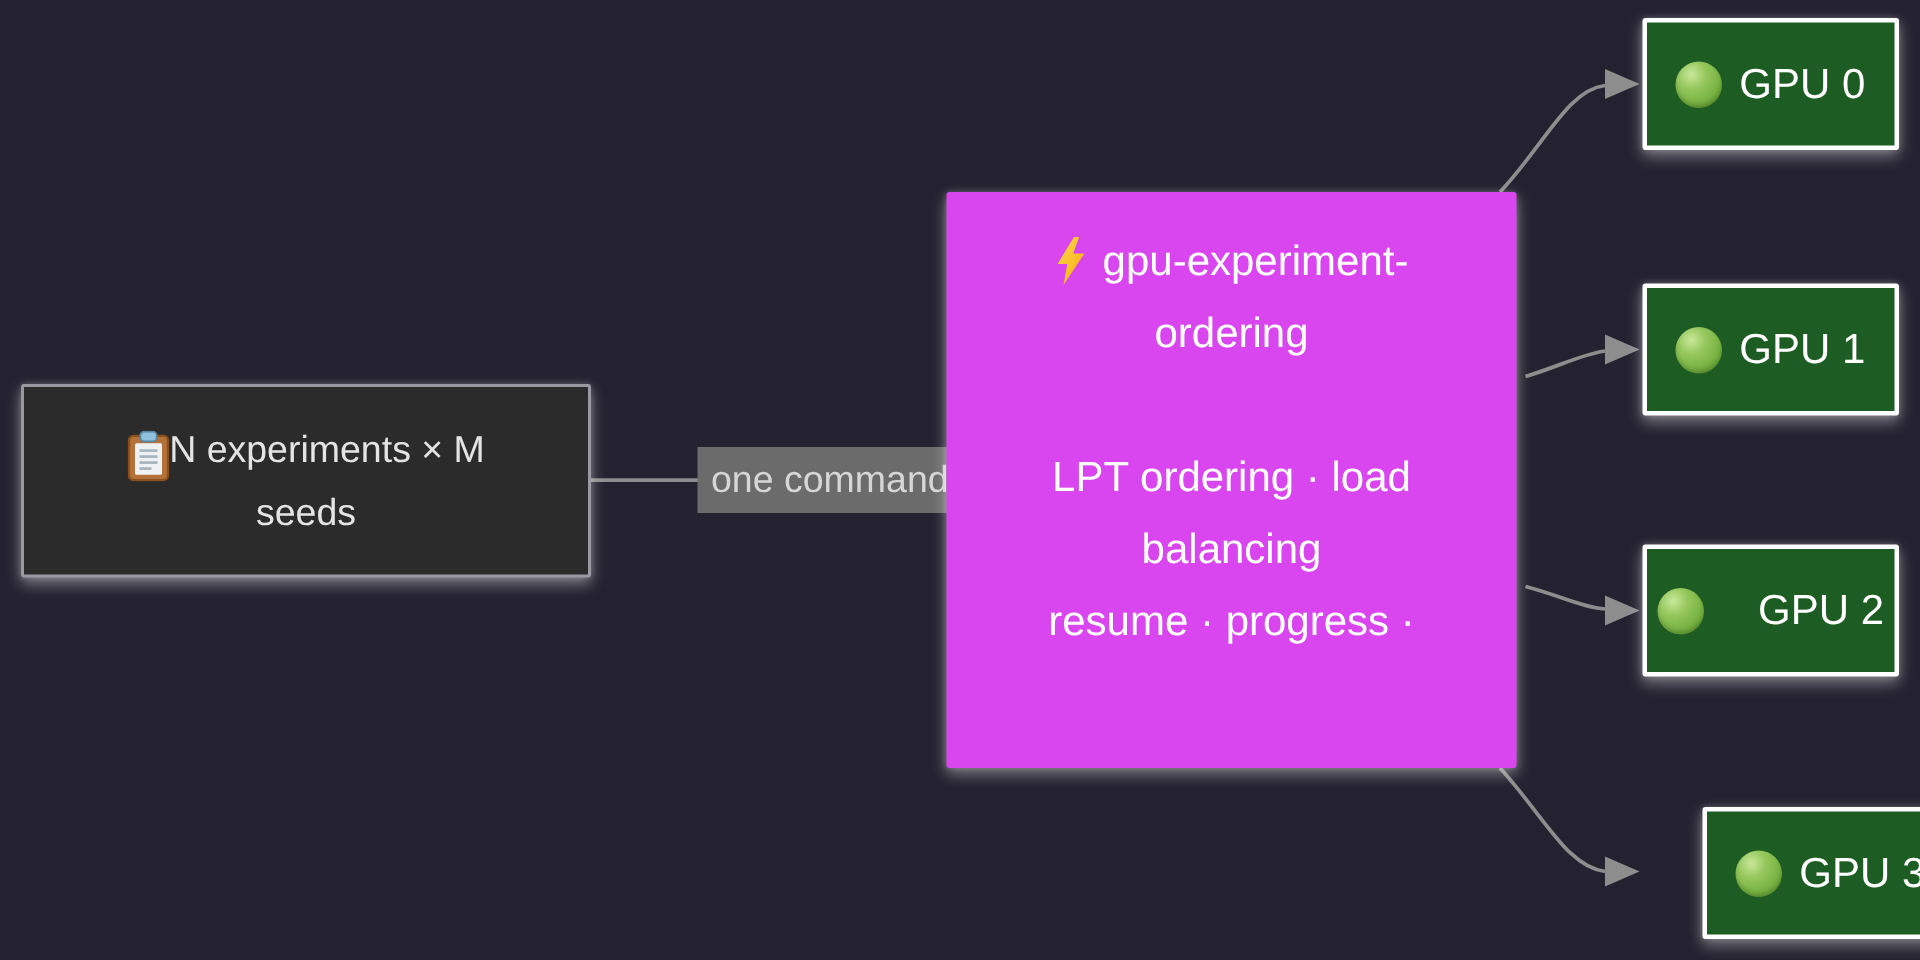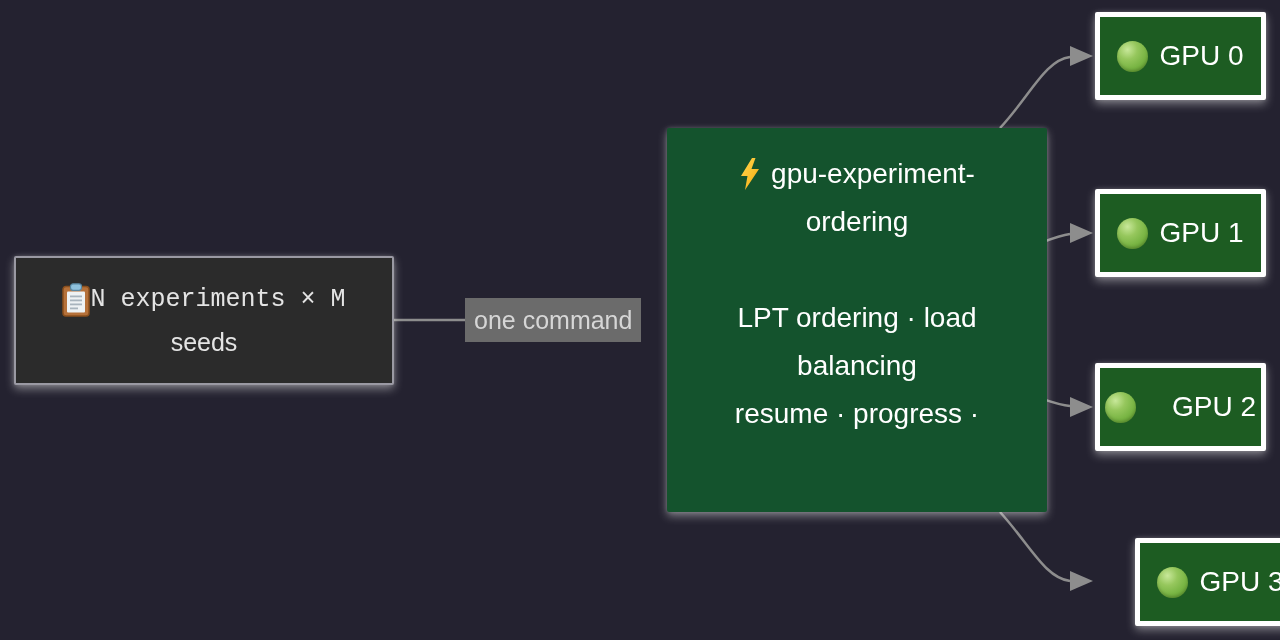--- a/index.html
+++ b/index.html
@@ -20,48 +20,48 @@
   
   .input-node{
     left:14px;top:256px;width:380px;height:129px;
     background:#2b2b2b;
     border:2px solid #9a99a3;
     color:#e4e4e4;
     font-size:25px;line-height:42px;
     display:flex;flex-direction:column;justify-content:center;align-items:center;
     text-align:center;
   }
-  .input-line1{display:flex;align-items:center;font-family:Liberation Mono, monospace;}
+  .input-line1{display:flex;align-items:flex-end;}
   .clipboard-icon svg{display:block;}
   
   .edge-label{
     position:absolute;left:433px;top:298px;
     background:#6b6b6b;color:#d6d6d6;
     font-size:25px;line-height:38px;
     padding:3px 9px;
     white-space:nowrap;
     margin-left:32px;
   }
   
   .scheduler-node{
-    left:667px;top:128px;width:380px;height:384px;
-    background:#14532d;
+    left:631px;top:128px;width:380px;height:384px;
+    background:#d946ef;
     color:#ffffff;
     font-size:28px;line-height:48px;
     display:flex;flex-direction:column;align-items:center;
     padding-top:22px;
     text-align:center;
   }
   .s-line{height:48px;display:flex;align-items:center;justify-content:center;gap:10px;}
   .lightning-icon svg{display:block;}
   
   .gpu-node{
     left:1095px;width:171px;height:88px;
     background:#1d5c22;
-    border:5px solid #ffffff;
+    border:3px solid #ffffff;
     color:#ffffff;
     font-size:28px;
     display:flex;align-items:center;justify-content:center;gap:11px;
   }
   .gpu-0{top:12px;} .gpu-1{top:189px;} .gpu-2{top:363px;gap:36px;} .gpu-3{top:538px;margin-left:40px;}
   .gpu-dot{
     width:31px;height:31px;border-radius:50%;
     background:radial-gradient(circle at 34% 28%, #c8e89a 0%, #96c75d 32%, #79b544 62%, #64a132 85%, #578f2b 100%);
     box-shadow:inset 0 -2px 3px rgba(0,0,0,0.18);
     flex:0 0 auto;

